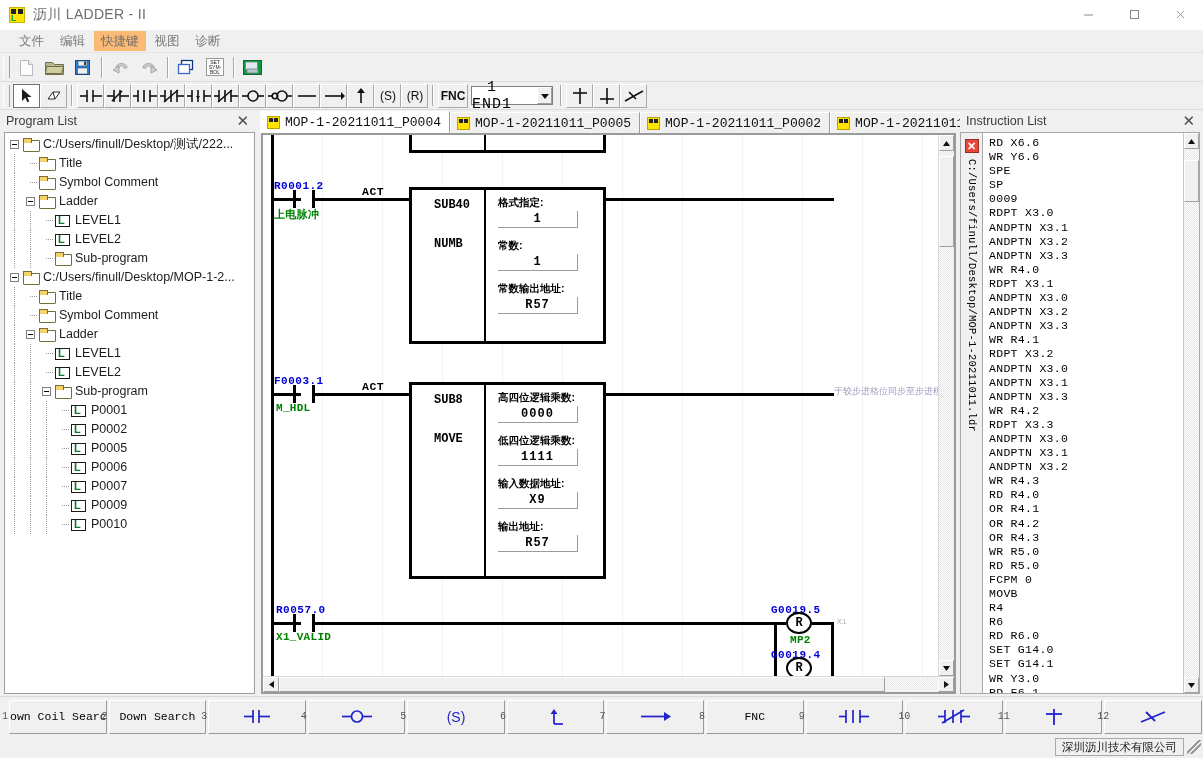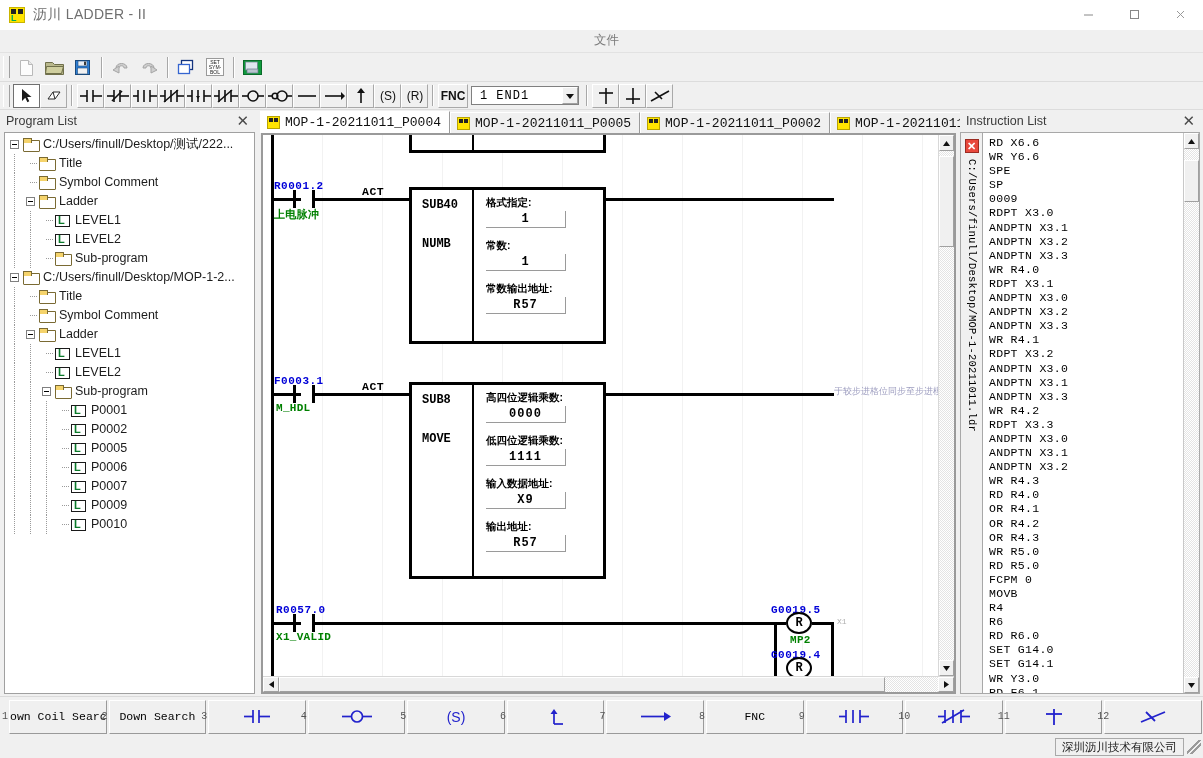--- a/index.html
+++ b/index.html
@@ -54,21 +54,20 @@
   }
   .win-btn svg { display:block; }
 
   
   .menubar {
     height: 23px; min-height: 23px;
     background: #f0f0f0;
     display: flex; align-items: center;
     padding-left: 12px;
     border-bottom: 1px solid #e2e2e2;
-    flex-direction: column;
   }
   .menu-item {
     font-size: 12.5px; color: #7b7b7b;
     padding: 2px 7px; margin-right: 2px;
     line-height: 16px;
   }
   .menu-item.hl { background: #fdba74; color: #6d6d6d; }
 
   
   .toolbar {
@@ -103,25 +102,25 @@
     border-right: 1px solid #a9a9a9; border-bottom: 1px solid #a9a9a9;
     background: #f0f0f0;
   }
   .tb-btn2.sel { background:#ffffff; border: 1px solid #707070; }
   .tb-btn2 svg, .tb-btn svg { display: block; }
   .fnc-label {
     font-family: "Liberation Sans", sans-serif;
     font-size: 12px; font-weight: bold; color: #111;
   }
   .combo {
-    width: 108px; height: 19px; background: #fff;
+    width: 82px; height: 19px; background: #fff;
     border: 1px solid #808080;
     display: flex; align-items: center;
     font-family: "Liberation Mono", monospace;
-    font-size: 12px; color: #000;
+    font-size: 15px; color: #000;
     margin: 0 3px; flex: none; position: relative; gap: 25px;
   }
   .combo .cv { flex: 1; text-align: center; letter-spacing: 1px; }
   .combo .carrow {
     width: 16px; height: 17px; background: #f0f0f0;
     border-left: 1px solid #fff; border-top: 1px solid #fff;
     border-right: 1px solid #a0a0a0; border-bottom: 1px solid #a0a0a0;
     display: flex; align-items: center; justify-content: center;
   }
 
@@ -296,20 +295,21 @@
     white-space: nowrap; font-family: "Liberation Sans", sans-serif;
   }
   .tiny-gray {
     position: absolute; font-size: 8px; color: #b0b0b0;
     font-family: "Liberation Mono", monospace;
   }
 
   .fblock {
     position: absolute; border: 3px solid #000; background: #fff;
     display: flex;
+    padding-left: 12px;
   }
   .fb-left {
     width: 62px; border-right: 2px solid #000; flex: none;
     padding: 8px 0 0 10px;
     font-family: "Liberation Mono", monospace;
     font-size: 12px; font-weight: bold; color: #000;
   }
   .fb-left .l2 { margin-top: 25px; }
   .fb-right { flex: 1; padding: 6px 0 0 12px; }
   .pgroup { margin-bottom: 11px; }

